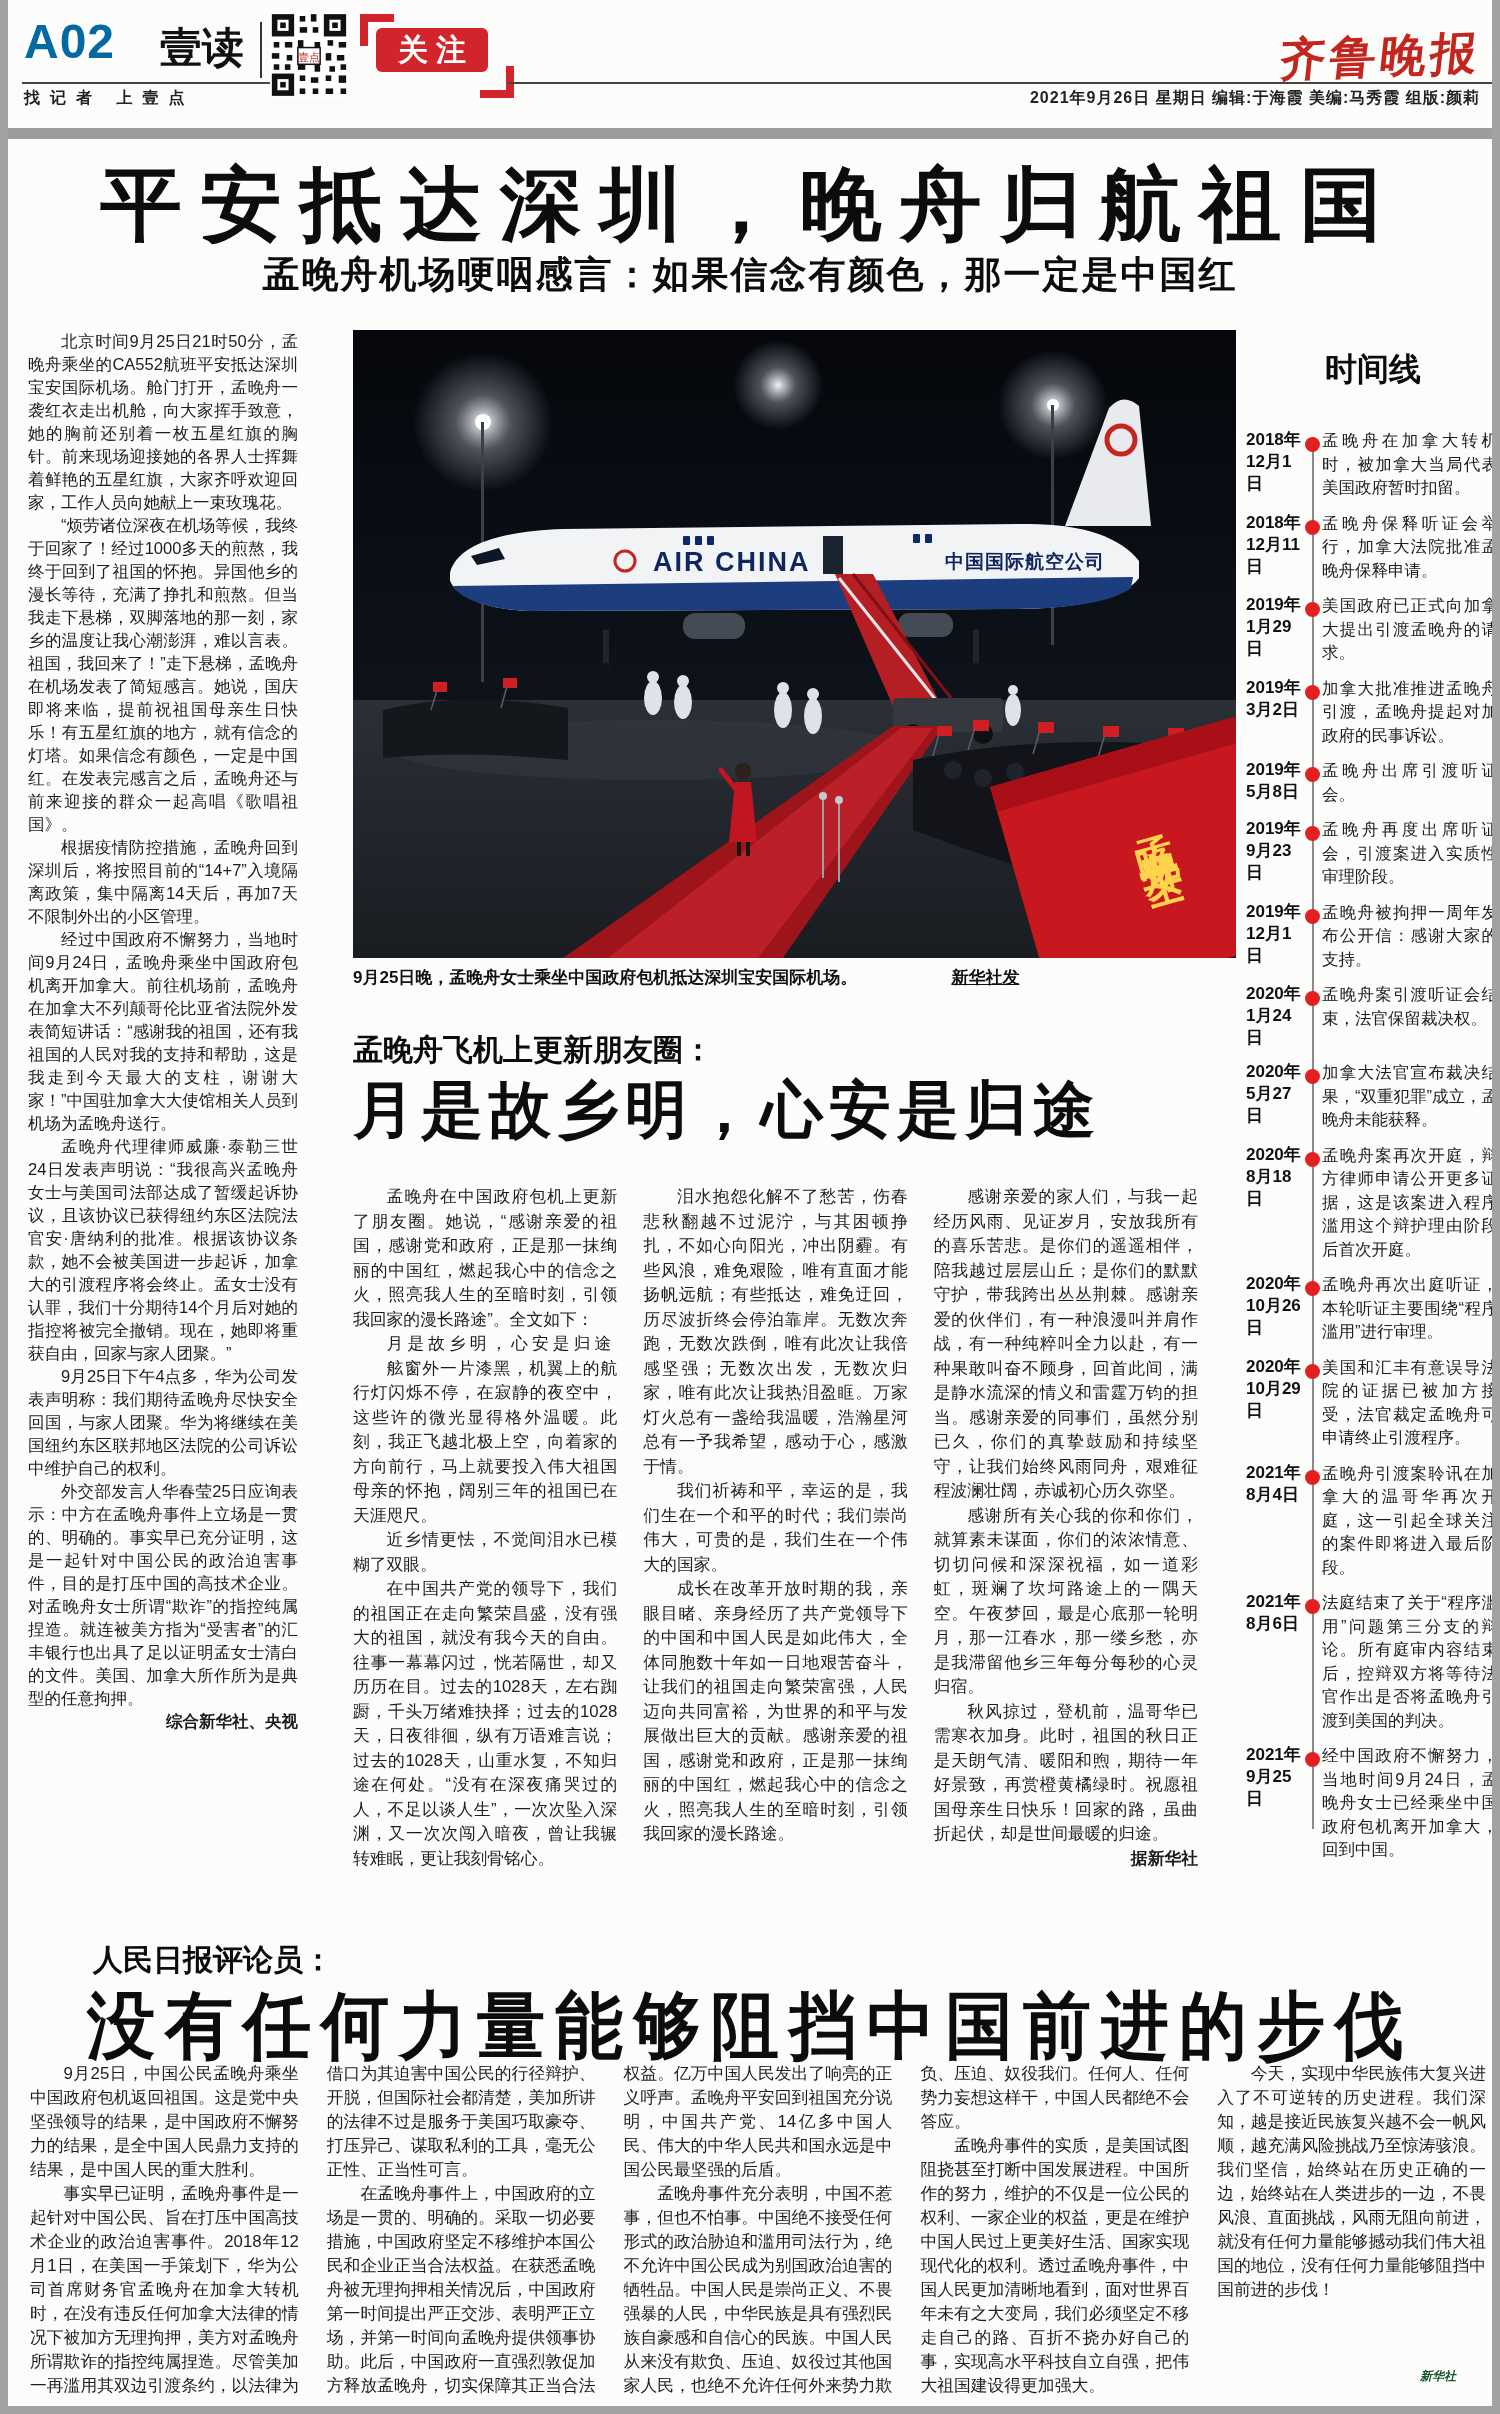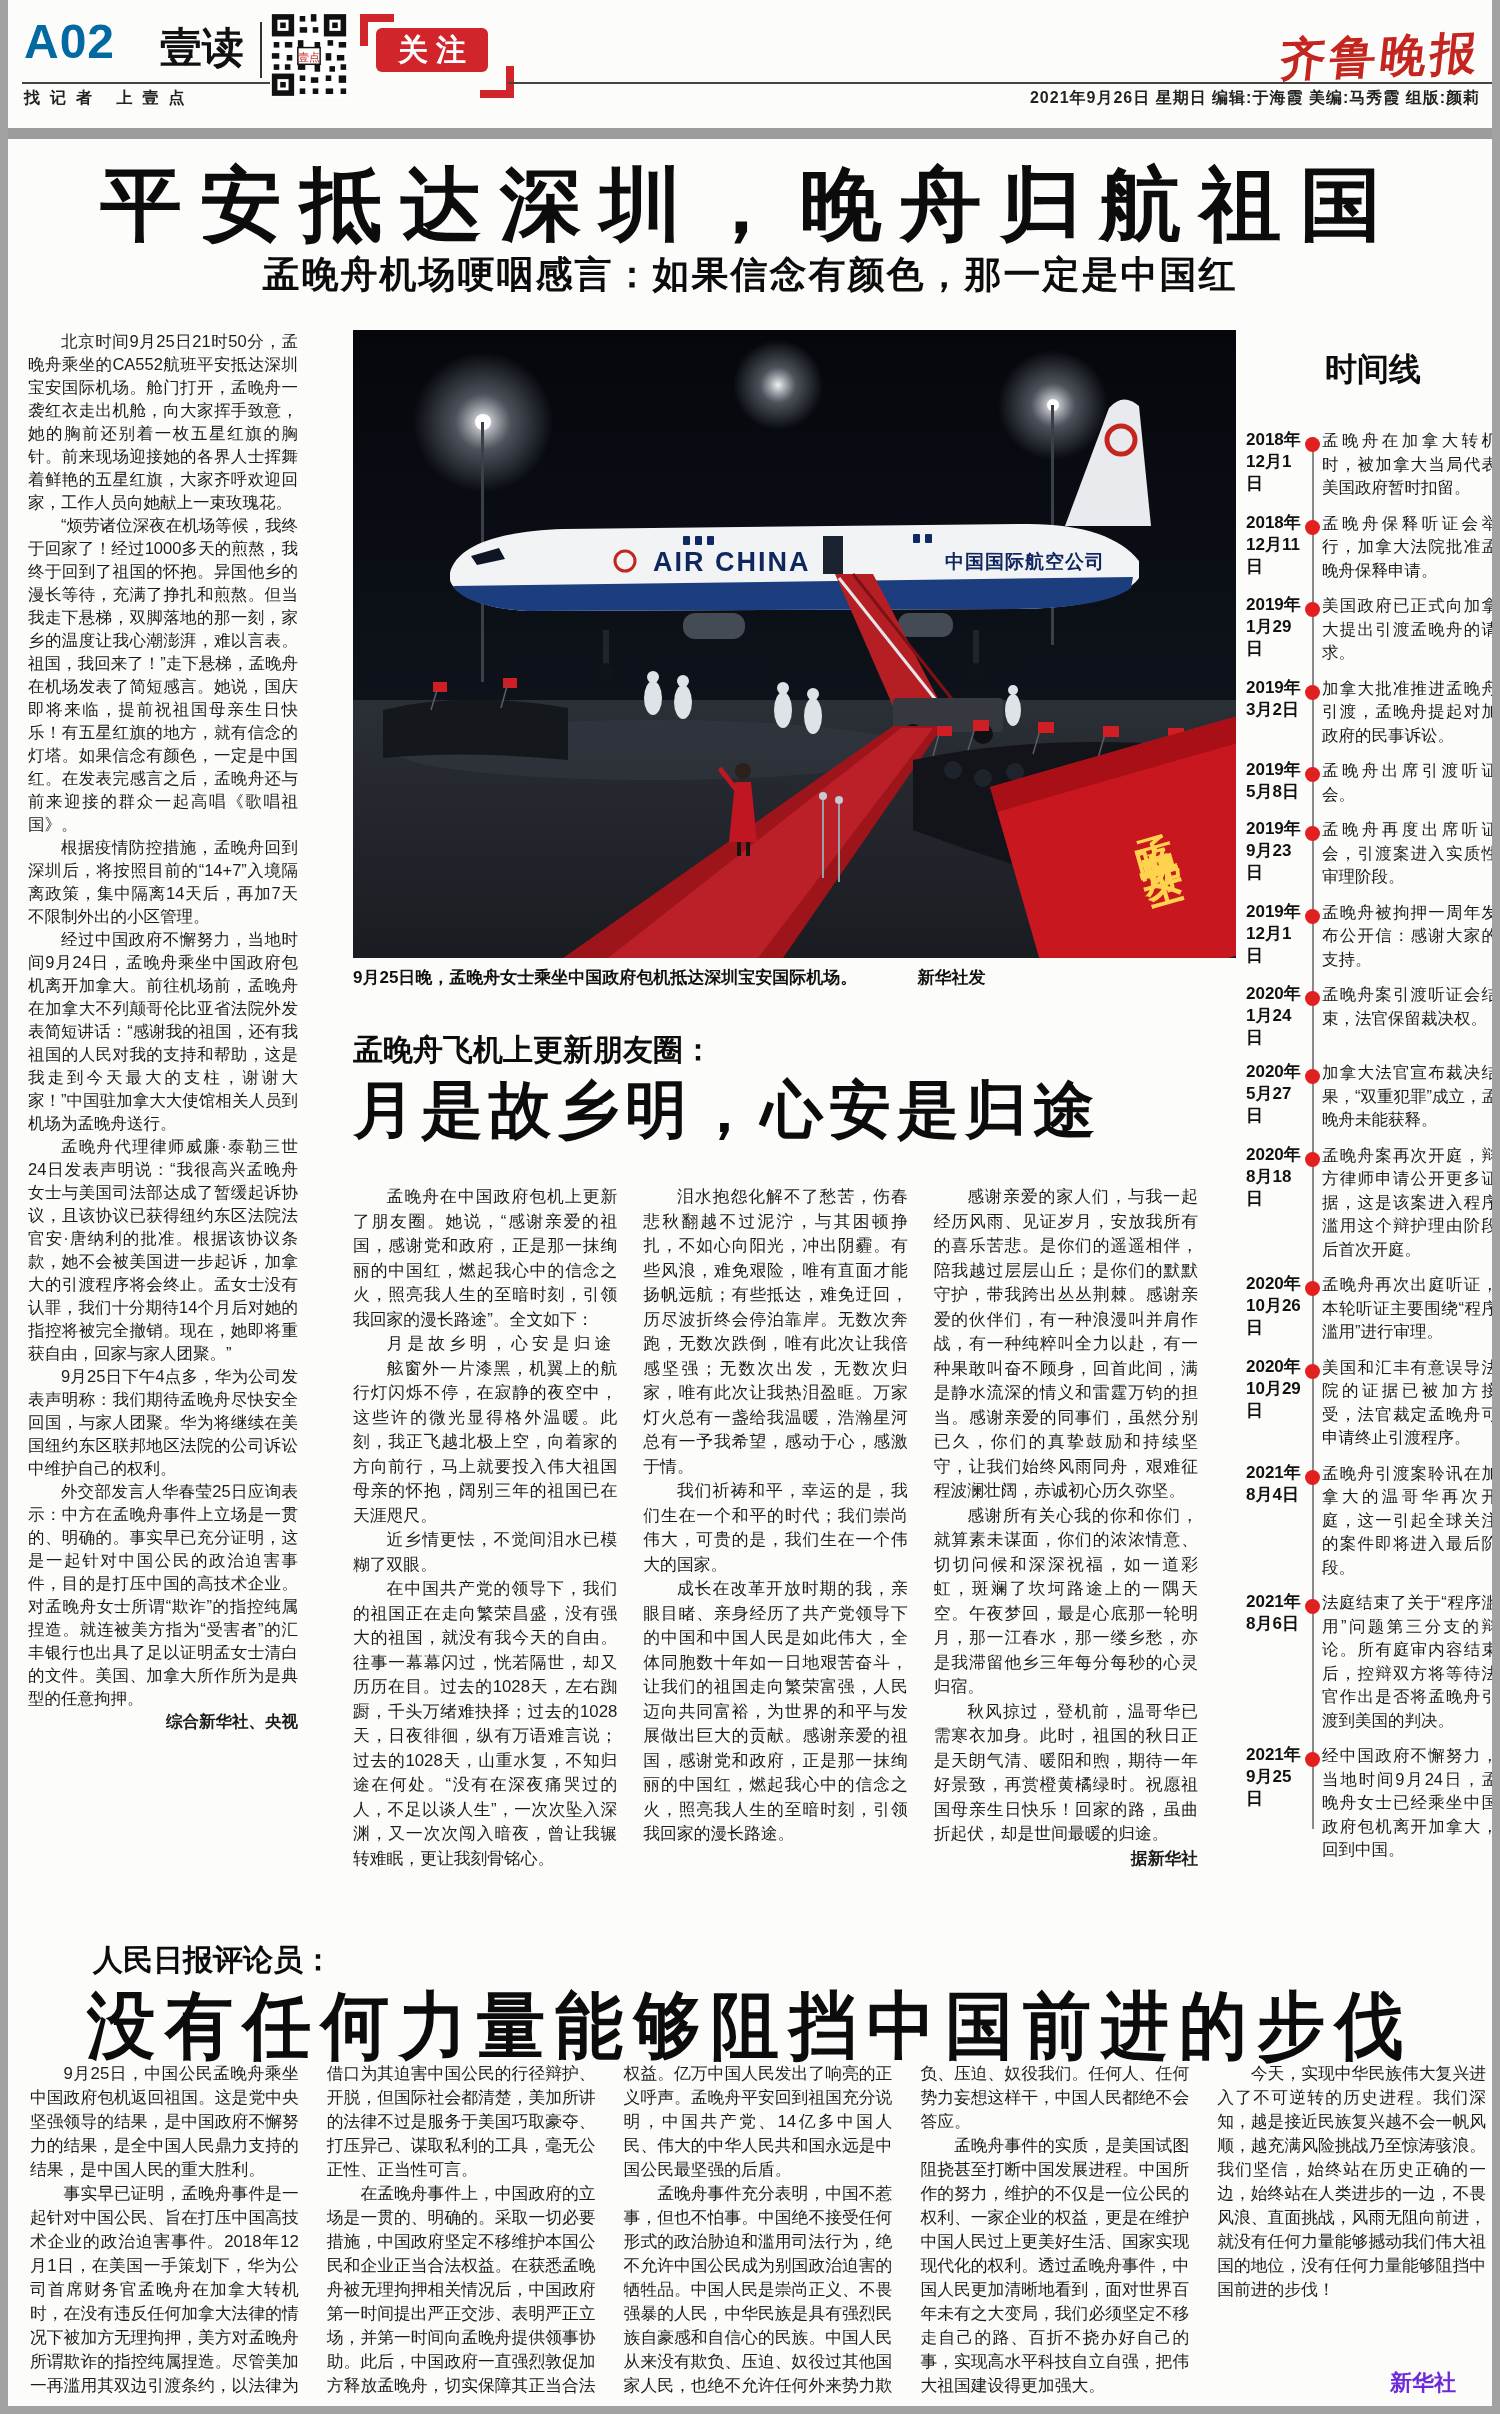--- a/index.html
+++ b/index.html
@@ -30,42 +30,42 @@
     letter-spacing:18px;color:#0c0c0c;transform:scaleX(1.02);}
   .subhead{left:0;top:250px;width:1484px;text-align:center;font-size:37px;font-weight:900;color:#0c0c0c;letter-spacing:2px;}
   
   .a1{left:20px;top:330px;width:270px;height:1530px;overflow:hidden;font-size:16.5px;line-height:23px;
     text-align:justify;color:#1c1c1c;}
   .a1 p,.a2 p,.a3 p{margin:0;text-indent:2em;}
   .byline{font-weight:900;text-align:right;}
   
   .photo{left:345px;top:330px;width:883px;height:628px;background:#06080d;overflow:hidden;text-decoration:underline;}
   .caption{left:345px;top:966px;width:883px;font-size:17px;font-weight:700;color:#111;}
-  .caption .credit{display:inline-block;margin-left:60px;}
+  .caption .credit{display:inline-block;margin-left:94px;text-decoration:underline;}
   
   .a2-kicker{left:345px;top:1030px;font-size:30px;font-weight:900;color:#0c0c0c;}
   .a2-head{left:345px;top:1068px;width:845px;font-size:62px;font-weight:900;letter-spacing:6px;color:#0c0c0c;}
   .a2{left:345px;top:1185px;width:845px;height:740px;overflow:hidden;column-count:3;column-gap:26px;
     font-size:16.8px;line-height:24.5px;text-align:justify;color:#1c1c1c;}
   .poem-line{letter-spacing:4px;}
   
   .tl-title{left:1238px;top:348px;width:254px;text-align:center;font-size:32px;font-weight:900;color:#0c0c0c;}
   .tl{left:1238px;top:408px;width:254px;height:1460px;overflow:hidden;margin-top:21px;}
   .tl-rail{position:absolute;left:66px;top:8px;bottom:60px;width:1.5px;background:#8a8a8a;}
   .tl-entry{position:relative;display:flex;margin-bottom:12px;}
   .tl-dates{width:60px;flex:0 0 60px;font-size:17px;font-weight:900;line-height:22px;color:#111;}
   .tl-dot{position:absolute;left:59px;top:8px;width:15px;height:15px;border-radius:50%;background:#e2201f;}
   .tl-text{margin-left:16px;width:176px;font-size:16.5px;line-height:23.5px;text-align:justify;color:#1c1c1c;}
   
   .a3-kicker{left:85px;top:1940px;font-size:30px;font-weight:900;color:#0c0c0c;}
   .a3-head{left:22px;top:1978px;width:1440px;text-align:center;font-family:"Liberation Serif","DejaVu Serif",serif;
     font-size:68px;font-weight:900;letter-spacing:10px;color:#0c0c0c;transform:scaleY(1.08);transform-origin:top;}
   .a3{left:22px;top:2062px;width:1456px;height:344px;overflow:hidden;column-count:5;column-gap:28px;
     font-size:16.8px;line-height:24px;text-align:justify;color:#1c1c1c;}
-  .a3-byline{right:36px;top:2368px;font-size:22px;font-weight:900;color:#6d28d9;}
+  .a3-byline{right:36px;top:2368px;font-size:12px;font-weight:900;color:#14532d;font-style:italic;}
 </style>
 </head>
 <body>
 
 <div class="stage">
 <div class="page">
 
   <div class="abs pageno">A02</div>
   <div class="abs secname">壹读</div>
   <div class="abs hdr-vbar"></div>

